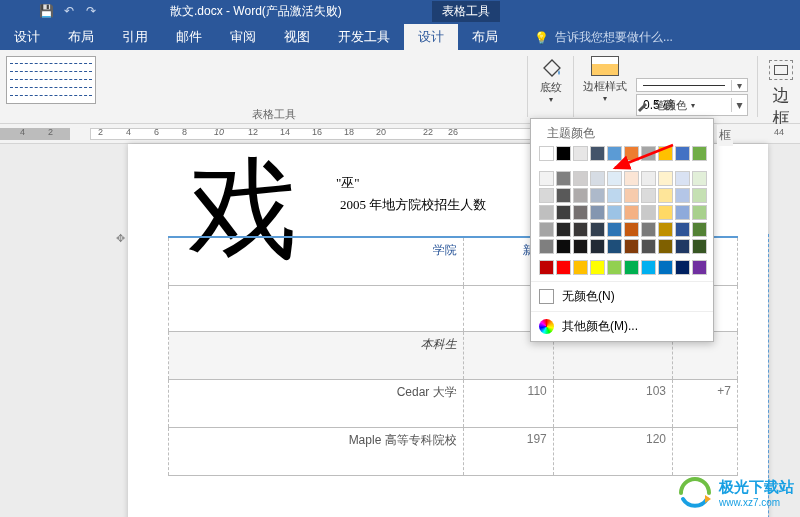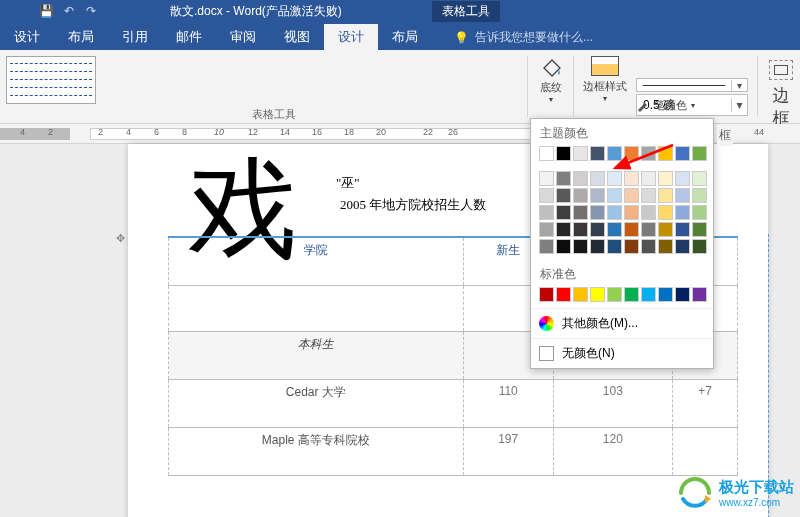--- a/index.html
+++ b/index.html
@@ -52,28 +52,28 @@
 
 .doc { position: absolute; left: 0; right: 0; top: 144px; bottom: 0; background: #ececec; }
 .page { position: absolute; left: 128px; top: 0; width: 640px; height: 500px; background: #fff; box-shadow: 0 0 6px rgba(0,0,0,0.2); }
 .anchor { position: absolute; left: 116px; top: 88px; width: 12px; height: 12px; font-size: 11px; color: #888; }
 
 .big-char { position: absolute; left: 60px; top: -8px; font-size: 110px; font-weight: 300; font-family: "SimSun", serif; color: #000; }
 .quote-line { position: absolute; left: 208px; top: 30px; font-size: 13px; font-family: "SimSun"; }
 .sub-line { position: absolute; left: 212px; top: 52px; font-size: 13px; font-family: "SimSun"; }
 
 .tbl { position: absolute; left: 40px; top: 92px; width: 570px; border-collapse: collapse; font-size: 12px; color: #555; }
-.tbl th, .tbl td { border: 1px solid #bdbdbd; border-left-style: dashed; border-right-style: dashed; height: 48px; vertical-align: top; padding: 4px 6px; text-align: center; }
+.tbl th, .tbl td { border: 1px solid #bdbdbd; border-left-style: dashed; border-right-style: dashed; height: 48px; vertical-align: top; padding: 4px 6px; text-align: right; }
 .tbl .hrow th { color: #2b579a; font-weight: normal; border-top: 2px solid #5b9bd5; border-bottom: 1px solid #bdbdbd; }
 .tbl .sub td { height: 46px; }
 .tbl .bandhdr td { background: #f5f5f5; font-style: italic; color: #444; }
 .tbl td.num { color: #777; }
 
 .color-popup { position: absolute; left: 530px; top: 118px; width: 184px; background: #fff; border: 1px solid #b5b5b5; box-shadow: 0 2px 8px rgba(0,0,0,0.25); z-index: 50; font-size: 12px; }
-.color-popup .section-lbl { padding: 6px 9px 4px; color: #666; }
+.color-popup .section-lbl { padding: 6px 16px 4px; color: #666; }
 .color-popup .swatches { display: grid; grid-template-columns: repeat(10, 15px); gap: 2px; padding: 0 8px 6px; }
 .color-popup .swatches.spaced { row-gap: 2px; }
 .color-popup .sw { width: 15px; height: 15px; border: 1px solid #ccc; }
 .color-popup .menu-item { display: flex; align-items: center; gap: 8px; padding: 6px 8px; border-top: 1px solid #eee; cursor: pointer; }
 .color-popup .menu-item .box-nc { width: 15px; height: 15px; border: 1px solid #999; background: #fff; }
 .color-popup .menu-item .wheel { width: 15px; height: 15px; border-radius: 50%; background: conic-gradient(red,orange,yellow,lime,cyan,blue,magenta,red); }
 .color-popup .partial-lbl { position: absolute; right: -20px; top: 6px; color: #666; background:#f3f3f3; padding:2px 2px; }
 
 .arrow { position: absolute; left: 605px; top: 142px; width: 70px; height: 30px; z-index: 60; pointer-events:none; }
 
@@ -98,20 +98,21 @@
   <div class="tb-context">表格工具</div>
 </div>
 
 <div class="menubar">
   <div class="tab">设计</div>
   <div class="tab">布局</div>
   <div class="tab">引用</div>
   <div class="tab">邮件</div>
   <div class="tab">审阅</div>
   <div class="tab">视图</div>
+  <div class="tab">开发工具</div>
   <div class="tab active">设计</div>
   <div class="tab">布局</div>
   <div class="bulb">
     <span>💡</span>
     <span>告诉我您想要做什么...</span>
   </div>
 </div>
 
 <div class="ribbon">
   <div class="style-box">
@@ -181,21 +182,21 @@
     <span class="num" style="left: 214px; font-style: italic;">10</span>
     <span class="num" style="left: 248px;">12</span>
     <span class="num" style="left: 280px;">14</span>
     <span class="num" style="left: 312px;">16</span>
     <span class="num" style="left: 344px;">18</span>
     <span class="num" style="left: 376px;">20</span>
     <span class="num" style="left: 423px;">22</span>
     <span class="num" style="left: 448px;">26</span>
     <span class="num" style="left: 670px;">40</span>
     <span class="num" style="left: 702px;">42</span>
-    <span class="num" style="left: 754px; text-align: center;">44</span>
+    <span class="num" style="left: 774px; text-align: center;">44</span>
   </div>
 
 <div class="doc">
   <div class="page">
     <div class="big-char">戏</div>
     <div class="quote-line">"巫"</div>
     <div class="sub-line">2005 年地方院校招生人数</div>
 
     <table class="tbl">
       <tbody>
@@ -295,40 +296,39 @@
       <div class="sw" style="background: rgb(12, 12, 12);"></div>
       <div class="sw" style="background: rgb(23, 22, 22);"></div>
       <div class="sw" style="background: rgb(34, 42, 53);"></div>
       <div class="sw" style="background: rgb(30, 78, 121);"></div>
       <div class="sw" style="background: rgb(131, 60, 11);"></div>
       <div class="sw" style="background: rgb(82, 82, 82);"></div>
       <div class="sw" style="background: rgb(127, 96, 0);"></div>
       <div class="sw" style="background: rgb(31, 56, 100);"></div>
       <div class="sw" style="background: rgb(55, 86, 35);"></div>
     </div>
-  <div class="section-lbl">标准色</div>
   <div class="swatches" id="standard-row">
       <div class="sw" style="background: rgb(192, 0, 0);"></div>
       <div class="sw" style="background: rgb(255, 0, 0);"></div>
       <div class="sw" style="background: rgb(255, 192, 0);"></div>
       <div class="sw" style="background: rgb(255, 255, 0);"></div>
       <div class="sw" style="background: rgb(146, 208, 80);"></div>
       <div class="sw" style="background: rgb(0, 176, 80);"></div>
       <div class="sw" style="background: rgb(0, 176, 240);"></div>
       <div class="sw" style="background: rgb(0, 112, 192);"></div>
       <div class="sw" style="background: rgb(0, 32, 96);"></div>
       <div class="sw" style="background: rgb(112, 48, 160);"></div>
     </div>
   <div class="menu-item">
+    <div class="box-nc"></div>
+    <span>无颜色(N)</span>
+  </div>
+  <div class="menu-item">
     <div class="wheel"></div>
     <span>其他颜色(M)...</span>
-  </div>
-  <div class="menu-item">
-    <div class="box-nc"></div>
-    <span>无颜色(N)</span>
   </div>
 </div>
 
 <svg class="arrow" viewBox="0 0 70 30">
   <defs>
       <marker id="ah" markerWidth="8" markerHeight="8" refX="6" refY="3" orient="auto">
         <path d="M0,0 L7,3 L0,6 Z" fill="#ff0000"></path>
       </marker>
     </defs>
   <line x1="68" y1="3" x2="10" y2="26" stroke="#ff0000" stroke-width="2.5" marker-end="url(#ah)"></line>

